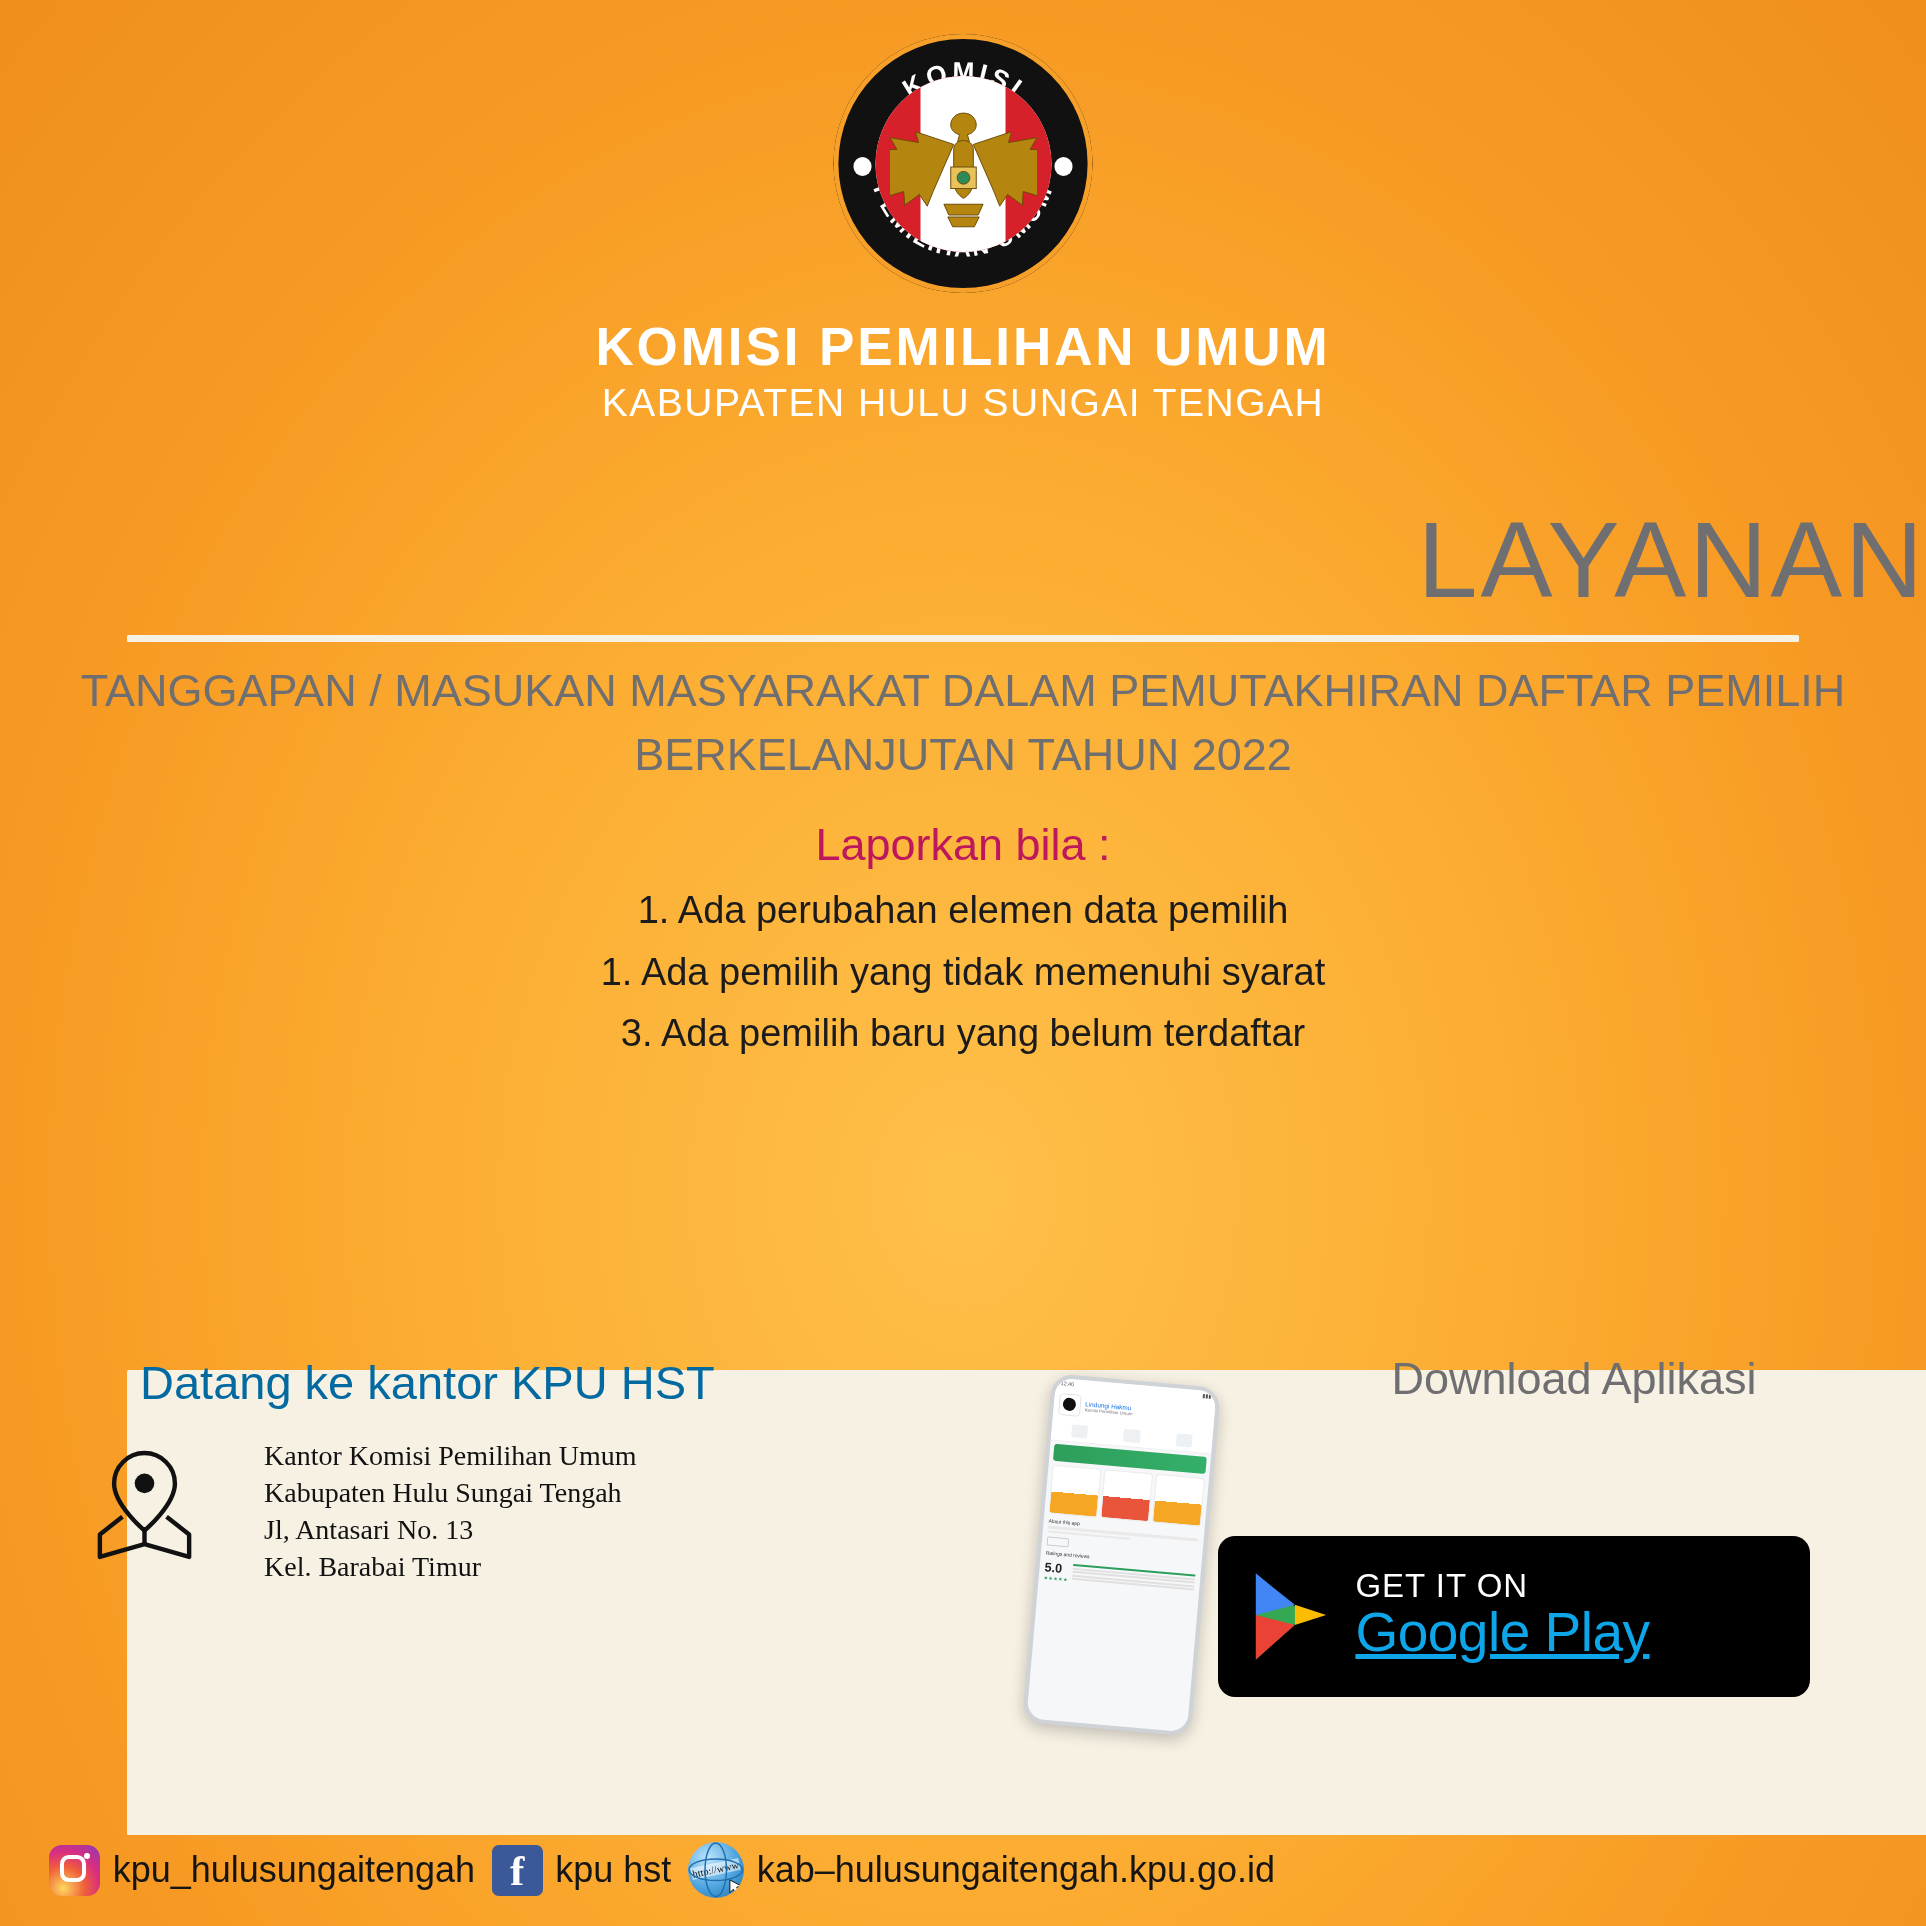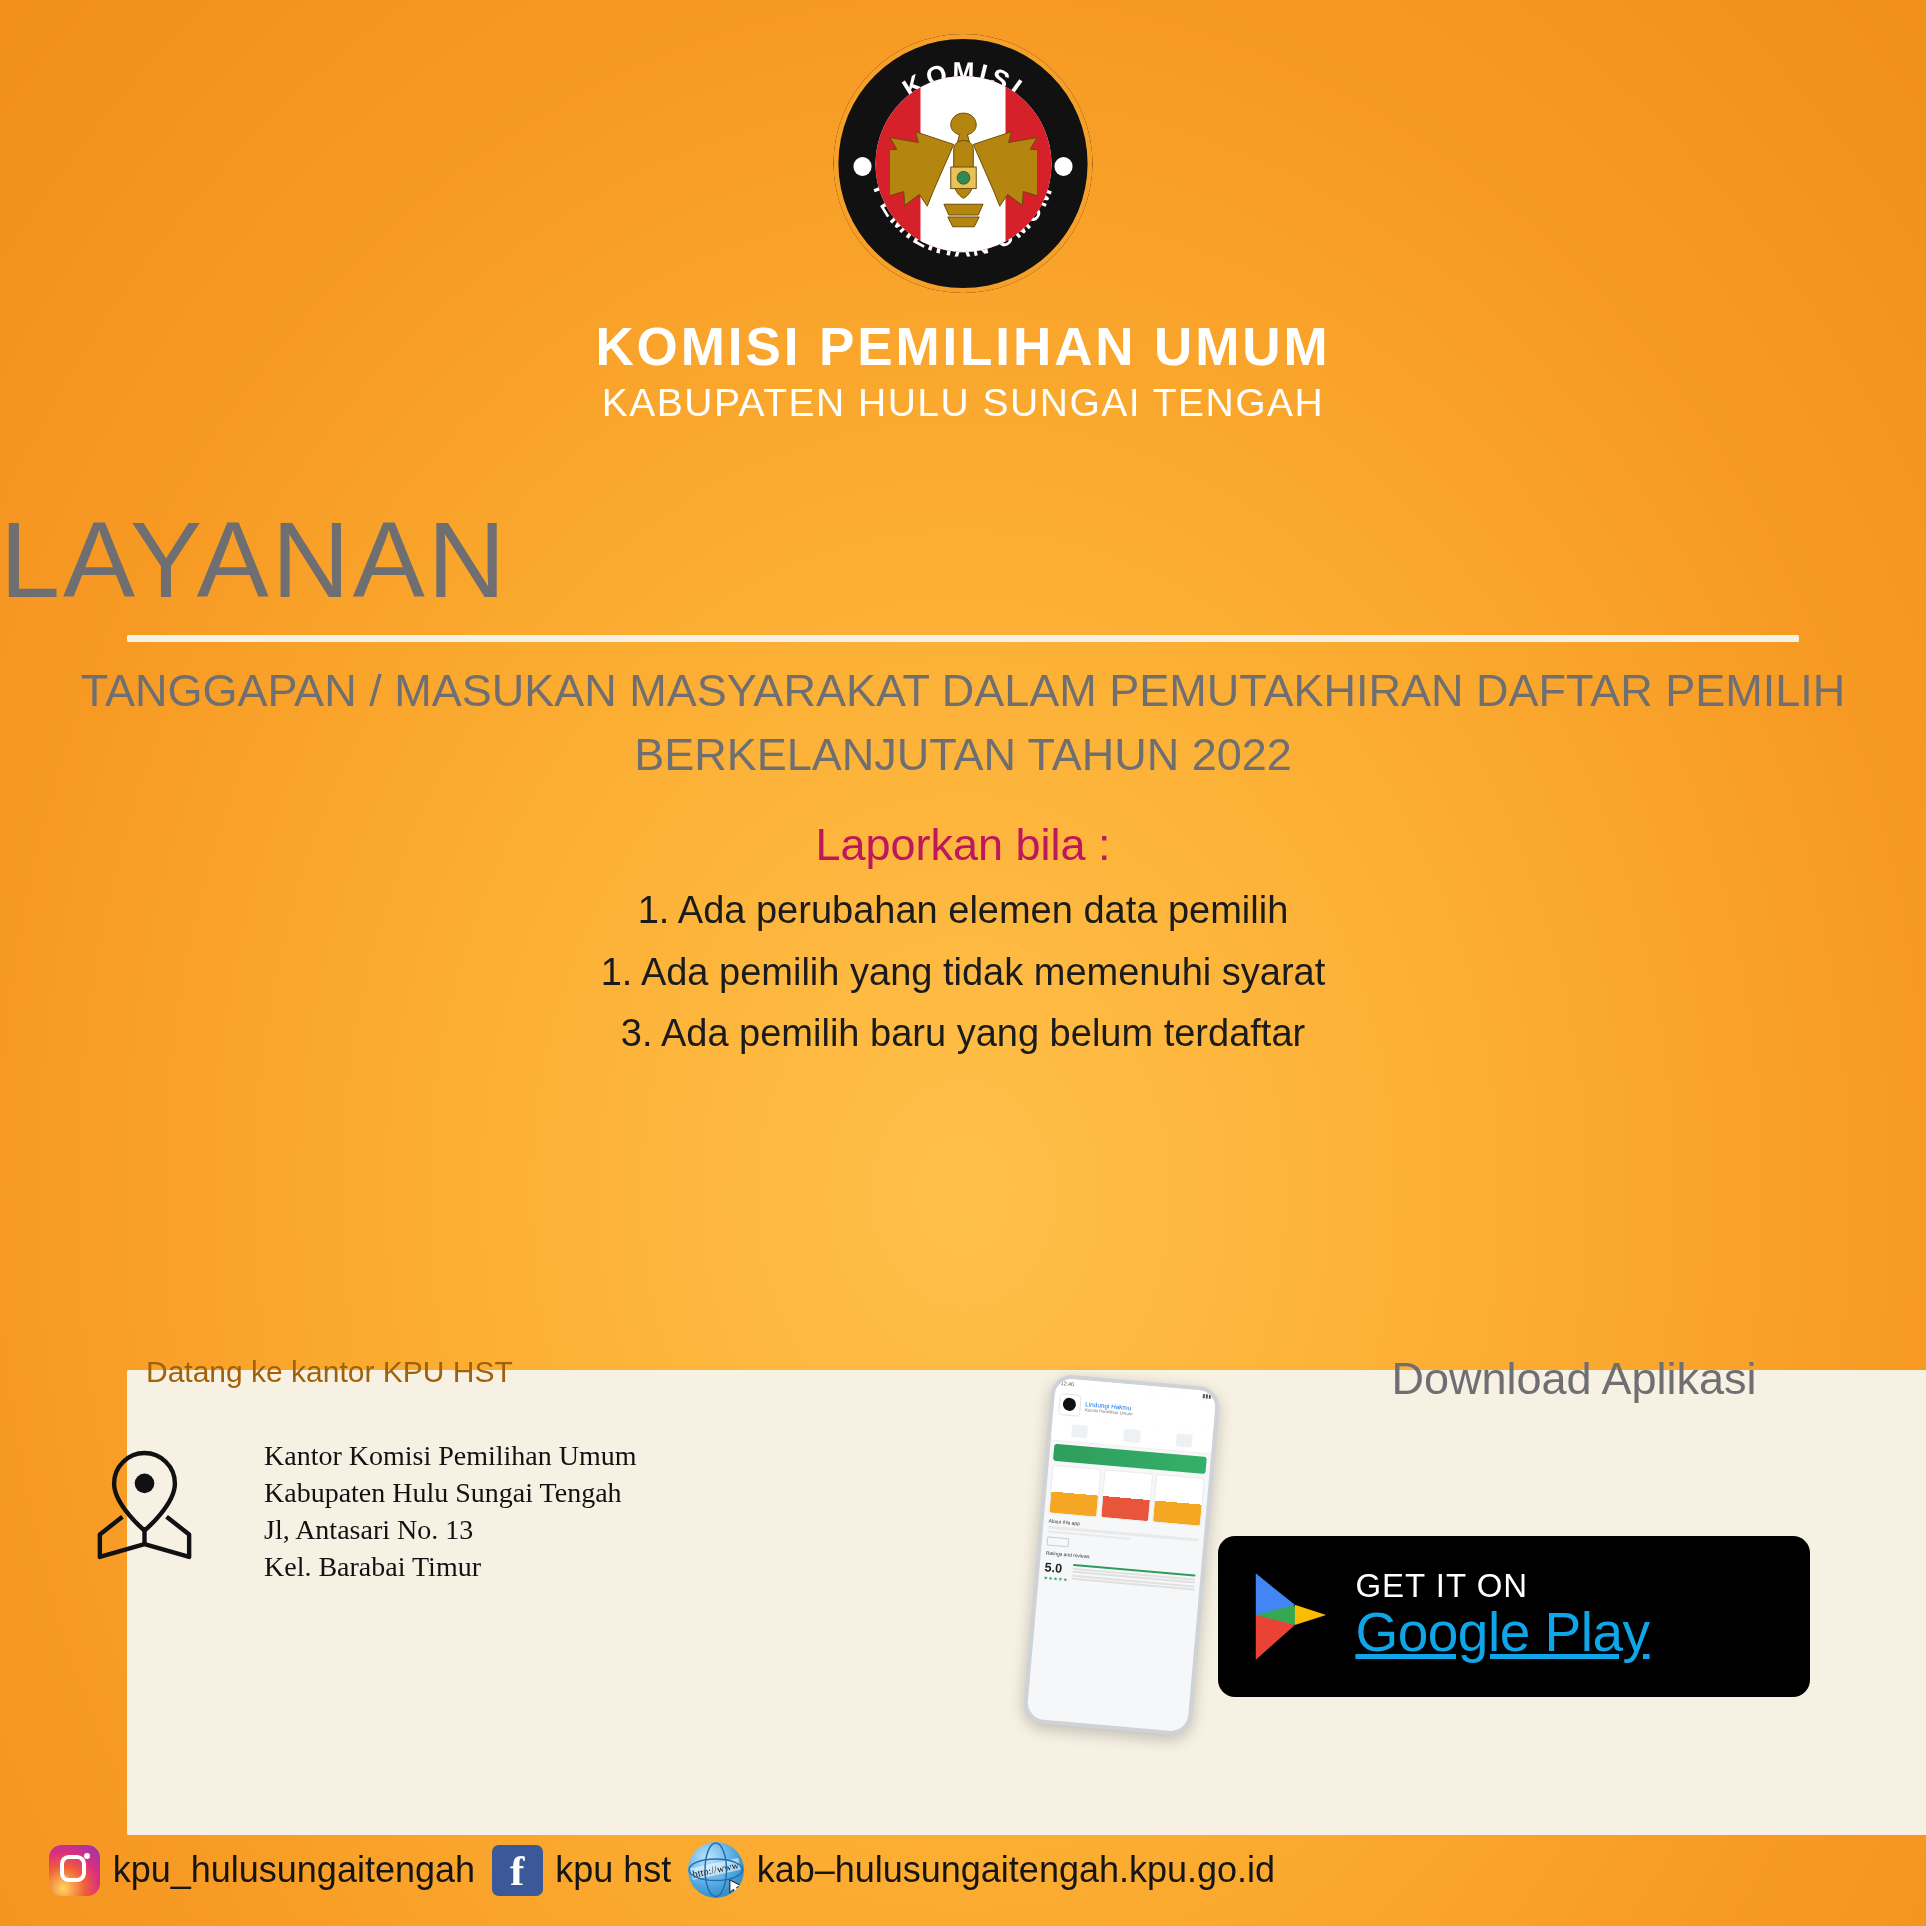--- a/index.html
+++ b/index.html
@@ -102,21 +102,21 @@
   .org-sub {
     font-size: 39px;
     letter-spacing: 1.5px;
     color: #ffffff;
     line-height: 1.25;
     margin-top: 2.9px;
   }
 
   
   .layanan {
-    text-align: left;
+    text-align: right;
     font-size: 108px;
     color: #6f6f72;
     letter-spacing: 2.9px;
     margin-top: 78px;
     line-height: 1;
   }
   .rule {
     height: 6.8px;
     background: #f7f1e4;
     margin: 21.5px 127px 0 127px;
@@ -151,24 +151,24 @@
   
   .bottom {
     position: absolute;
     left: 0;
     top: 1355px;
     width: 100%;
     height: 465px;
   }
   .come-title {
     position: absolute;
-    left: 146px;
+    left: 140px;
     top: 0;
-    font-size: 30px;
-    color: #a16207;
+    font-size: 47px;
+    color: #0369a1;
     white-space: nowrap;
   }
   .address-block {
     position: absolute;
     left: 264px;
     top: 83px;
     font-family: "Liberation Serif", serif;
     font-weight: normal;
     font-size: 28px;
     color: #121212;

